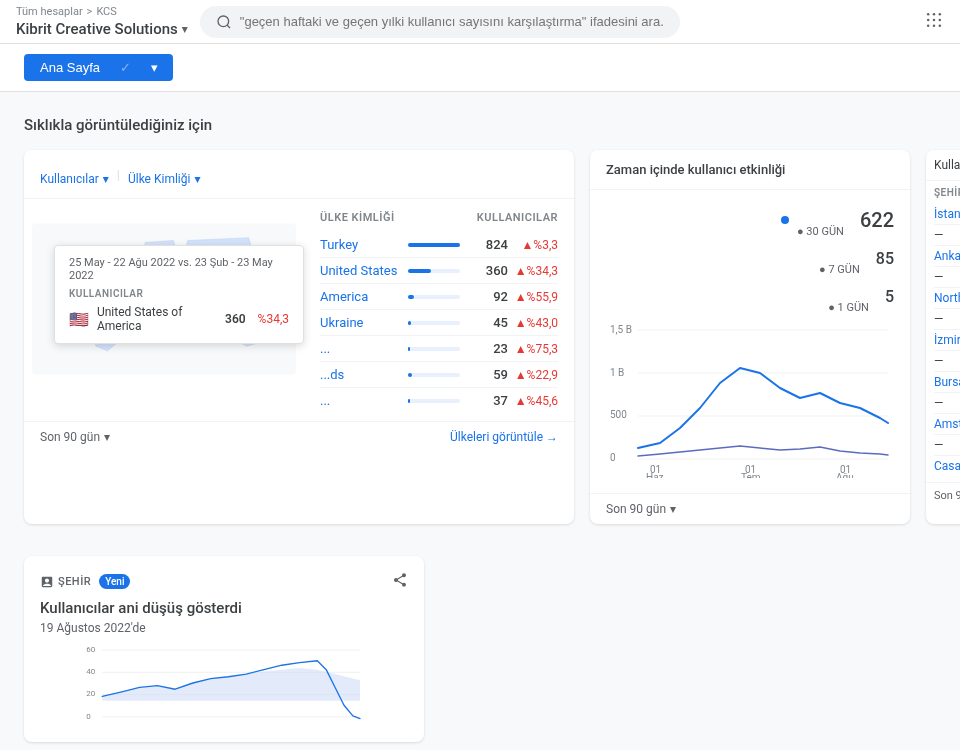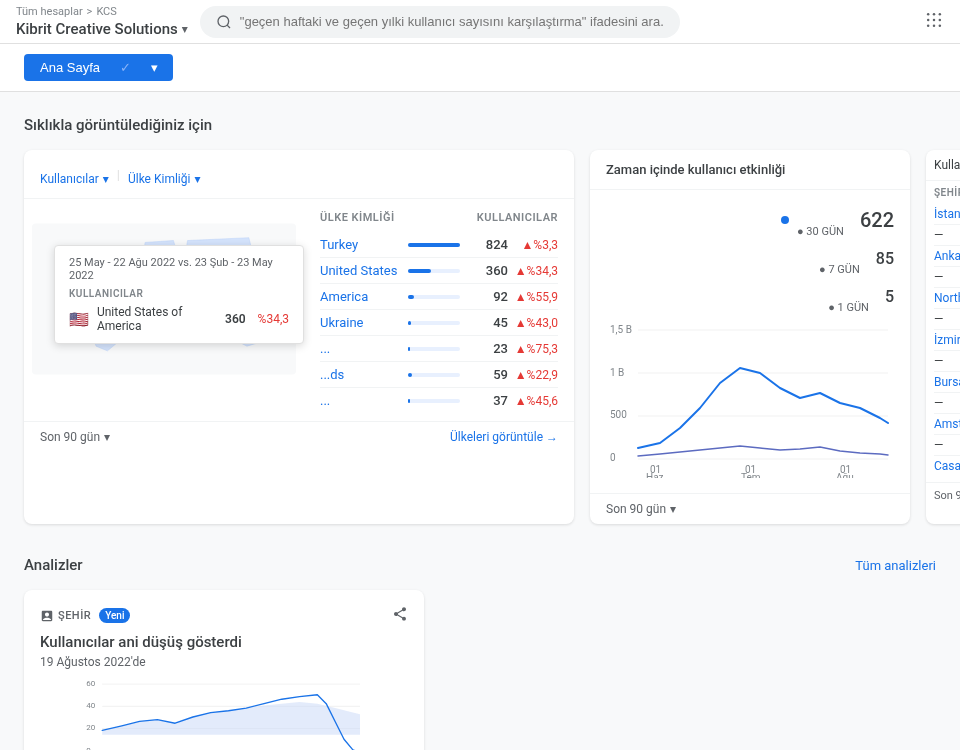--- a/index.html
+++ b/index.html
@@ -386,24 +386,20 @@
         <div style="font-size:12px;color:#1a73e8;padding:3px 0;cursor:pointer;">Casal...</div>
       </div>
       <div class="card-footer" style="padding:6px 8px;">
         <span style="font-size:11px;color:#5f6368;">Son 9...</span>
       </div>
     </div>
 
   </div>
 
   <div class="analizler-section">
-    <div class="analizler-header">
-      <div class="analizler-title">Analizler</div>
-      <div class="analizler-link">Tüm analizleri</div>
-    </div>
 
     <div class="analysis-card">
       <div class="analysis-card-header">
         <div class="analiz-label">
           <svg width="14" height="14" viewBox="0 0 24 24" fill="#5f6368">
             <path d="M19 3H5c-1.1 0-2 .9-2 2v14c0 1.1.9 2 2 2h14c1.1 0 2-.9 2-2V5c0-1.1-.9-2-2-2zm-7 3c1.93 0 3.5 1.57 3.5 3.5S13.93 13 12 13s-3.5-1.57-3.5-3.5S10.07 6 12 6zm7 13H5v-.23c0-.62.28-1.2.76-1.58C7.47 15.82 9.64 15 12 15s4.53.82 6.24 2.19c.48.38.76.97.76 1.58V19z"></path>
           </svg>
           <span>ŞEHİR</span>
         </div>
         <span class="badge-yeni">Yeni</span>

